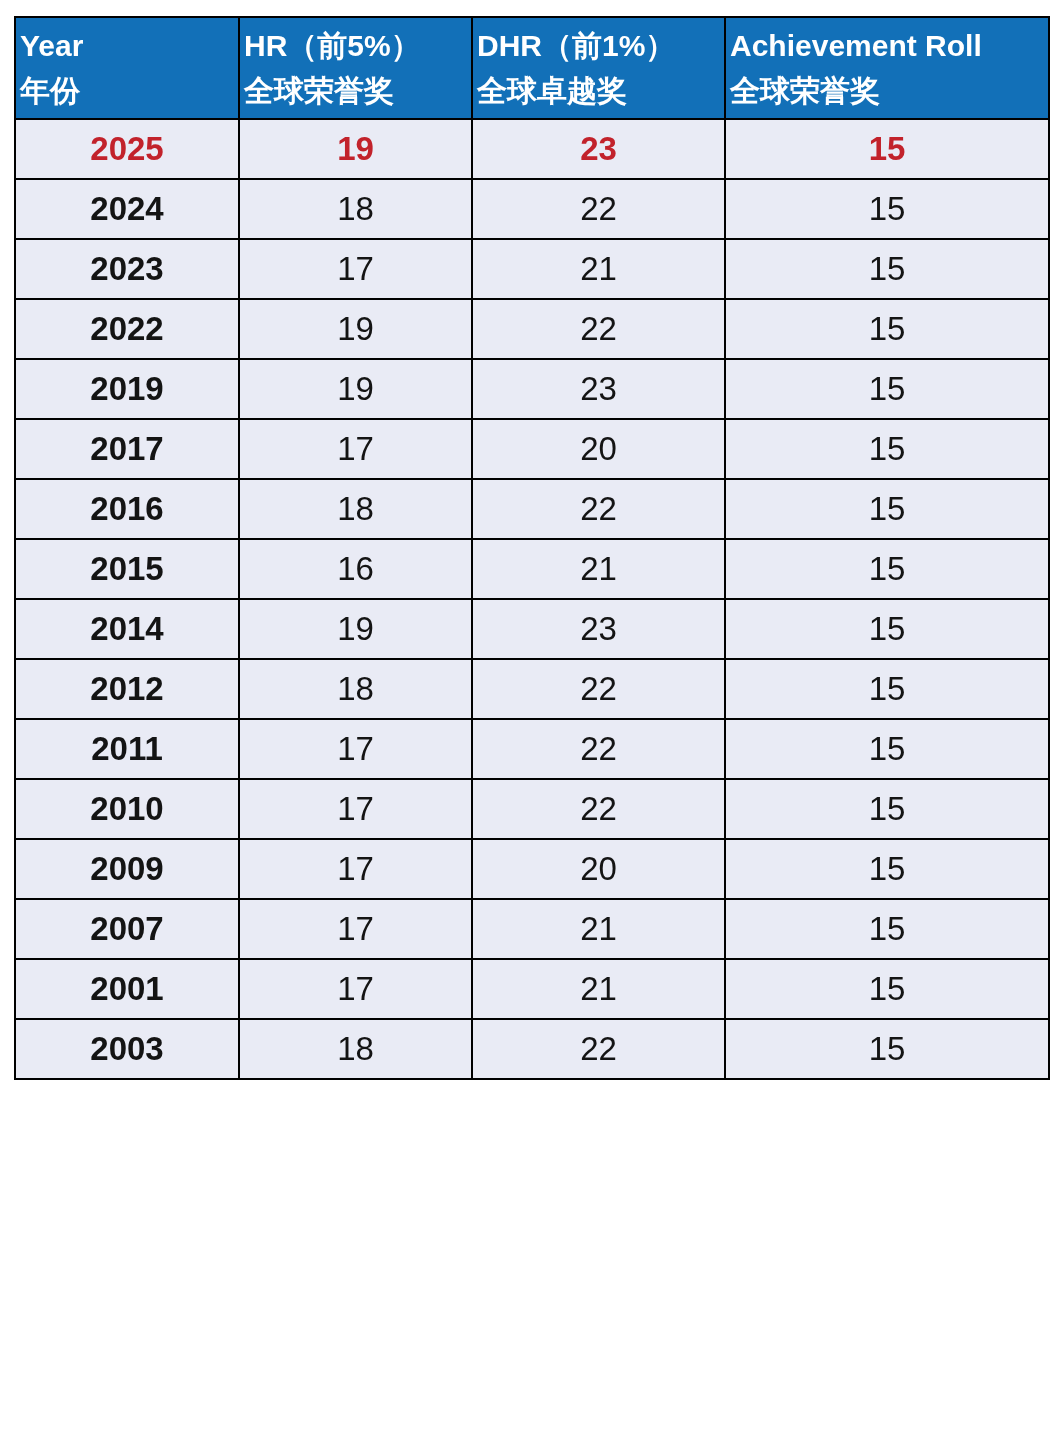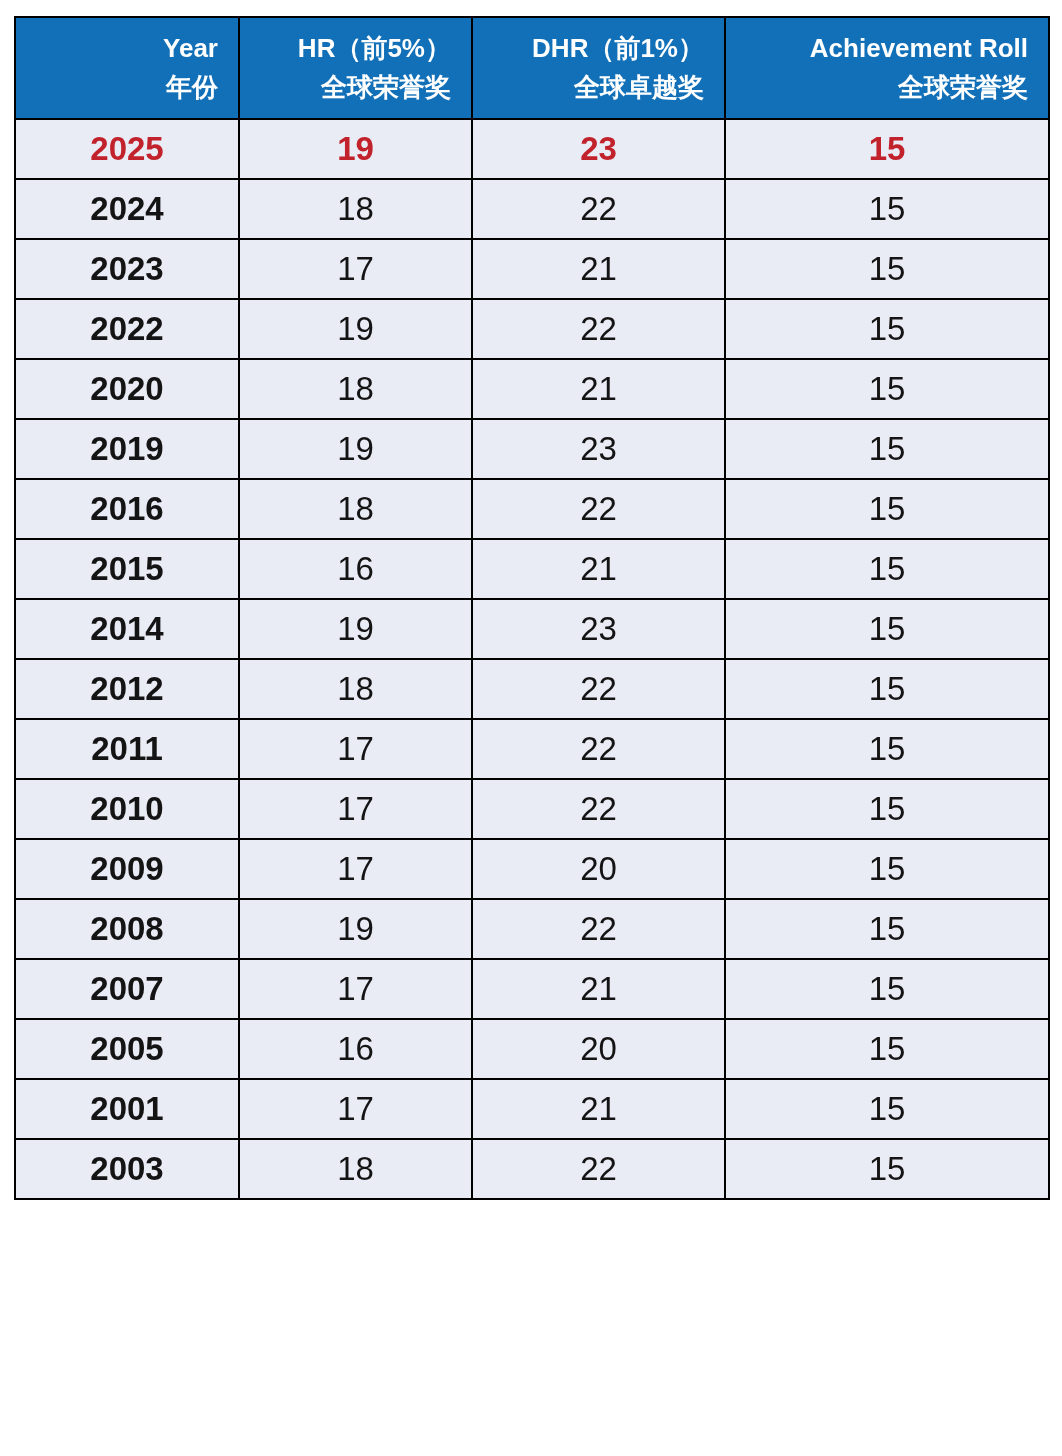--- a/index.html
+++ b/index.html
@@ -23,25 +23,25 @@
   }
   col.c1 { width: 224px; }
   col.c2 { width: 233px; }
   col.c3 { width: 253px; }
   col.c4 { width: 324px; }
   th {
     background: var(--header-bg, #1270b8);
     color: var(--header-text, #ffffff);
     border: 2px solid var(--border, #000000);
     font-weight: bold;
-    font-size: 26px;
+    font-size: 30px;
     height: 100px;
-    text-align: right;
+    text-align: left;
     vertical-align: middle;
-    padding: 0 20px;
+    padding: 0 4px;
   }
   th .line {
     display: block;
     line-height: 1.5;
   }
   td {
     background: var(--row-bg, #e9ebf5);
     border: 2px solid var(--border, #000000);
     color: var(--text, #141414);
     font-size: 33px;
@@ -108,29 +108,29 @@
           <td>21</td>
           <td>15</td>
         </tr>
         <tr>
           <td class="year">2022</td>
           <td>19</td>
           <td>22</td>
           <td>15</td>
         </tr>
         <tr>
-          <td class="year">2020</td>
-          <td>18</td>
-          <td>21</td>
+          <td class="year">2019</td>
+          <td>19</td>
+          <td>23</td>
           <td>15</td>
         </tr>
         <tr>
-          <td class="year">2019</td>
-          <td>19</td>
-          <td>23</td>
+          <td class="year">2017</td>
+          <td>17</td>
+          <td>20</td>
           <td>15</td>
         </tr>
         <tr>
           <td class="year">2016</td>
           <td>18</td>
           <td>22</td>
           <td>15</td>
         </tr>
         <tr>
           <td class="year">2015</td>
@@ -162,35 +162,23 @@
           <td>22</td>
           <td>15</td>
         </tr>
         <tr>
           <td class="year">2009</td>
           <td>17</td>
           <td>20</td>
           <td>15</td>
         </tr>
         <tr>
-          <td class="year">2008</td>
-          <td>19</td>
-          <td>22</td>
-          <td>15</td>
-        </tr>
-        <tr>
           <td class="year">2007</td>
           <td>17</td>
           <td>21</td>
-          <td>15</td>
-        </tr>
-        <tr>
-          <td class="year">2005</td>
-          <td>16</td>
-          <td>20</td>
           <td>15</td>
         </tr>
         <tr>
           <td class="year">2001</td>
           <td>17</td>
           <td>21</td>
           <td>15</td>
         </tr>
         <tr>
           <td class="year">2003</td>

